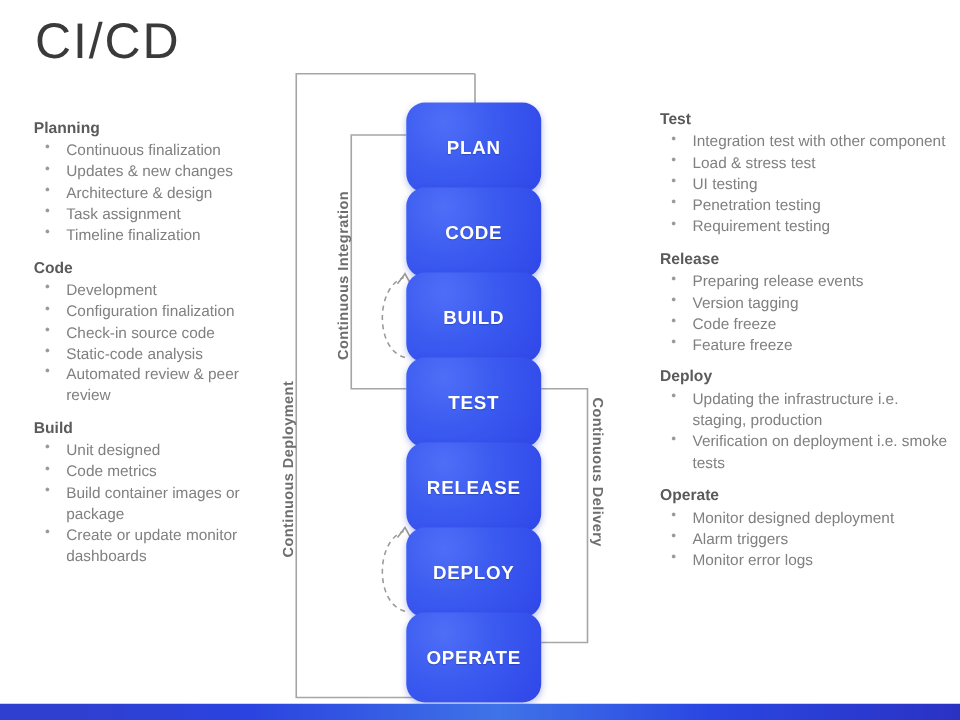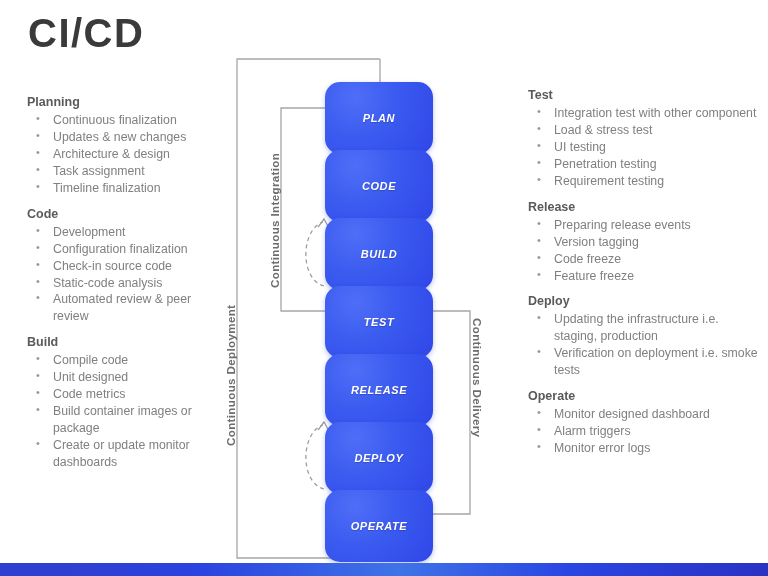--- a/index.html
+++ b/index.html
@@ -24,21 +24,21 @@
     background: #ffffff;
     overflow: hidden;
   }
 
   
   .title {
     position: absolute;
     left: 28px;
     top: 13px;
     font-size: 40px;
-    font-weight: bold;
+    font-weight: normal;
     letter-spacing: 1.5px;
     color: #3a3a3a;
     line-height: 1;
     font-family: "Liberation Sans", sans-serif;
   }
 
   
   .col {
     position: absolute;
     color: #7f7f7f;
@@ -93,25 +93,24 @@
     width: 108px;
     height: 72px;
     border-radius: 15px;
     background:
       radial-gradient(circle at 28% 22%, #4f6ef7 0%, #3b5bf0 42%, #2f46e8 100%);
     box-shadow: 0 2px 5px rgba(40,60,200,0.30);
     display: flex;
     align-items: center;
     justify-content: center;
     color: #ffffff;
-    font-size: 11px;
+    font-size: 15px;
     font-weight: bold;
     letter-spacing: 0.6px;
     text-shadow: 0 1px 1px rgba(0,0,0,0.22);
-    font-style: italic;
   }
 
   
   .vlabel {
     position: absolute;
     font-size: 11.6px;
     font-weight: bold;
     color: #6d6d6d;
     letter-spacing: 0.35px;
     white-space: nowrap;
@@ -158,21 +157,20 @@
         <li>Configuration finalization</li>
         <li>Check-in source code</li>
         <li>Static-code analysis</li>
         <li>Automated review &amp; peer review</li>
       </ul>
     </div>
 
     <div class="grp">
       <div class="grp-head">Build</div>
       <ul class="items">
-        <li>Compile code</li>
         <li>Unit designed</li>
         <li>Code metrics</li>
         <li>Build container images or package</li>
         <li>Create or update monitor dashboards</li>
       </ul>
     </div>
 
   </div>
 
   <div class="col col-right">
@@ -202,21 +200,21 @@
       <div class="grp-head">Deploy</div>
       <ul class="items">
         <li>Updating the infrastructure i.e. staging, production</li>
         <li>Verification on deployment i.e. smoke tests</li>
       </ul>
     </div>
 
     <div class="grp">
       <div class="grp-head">Operate</div>
       <ul class="items">
-        <li>Monitor designed dashboard</li>
+        <li>Monitor designed deployment</li>
         <li>Alarm triggers</li>
         <li>Monitor error logs</li>
       </ul>
     </div>
 
   </div>
 
   <div class="diagram">
 
     <svg width="320" height="510">

